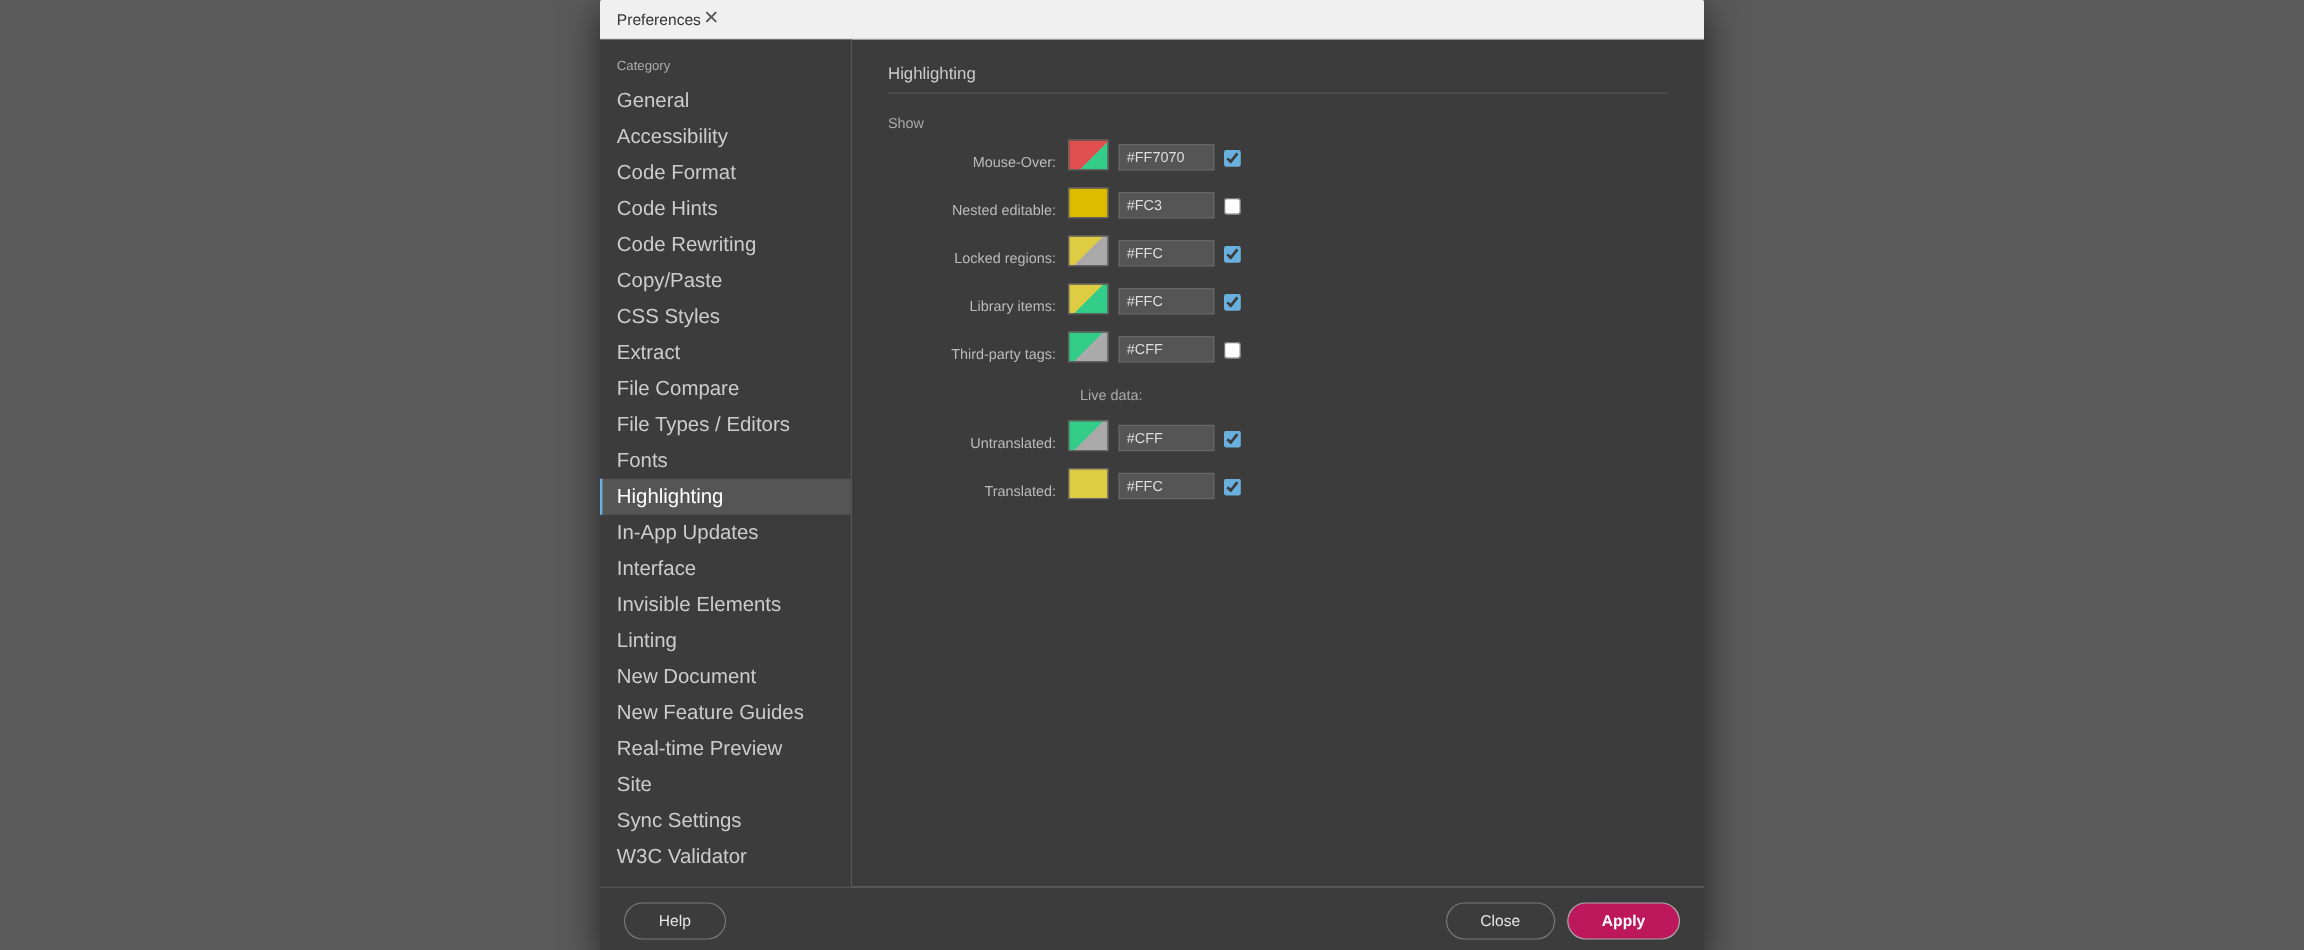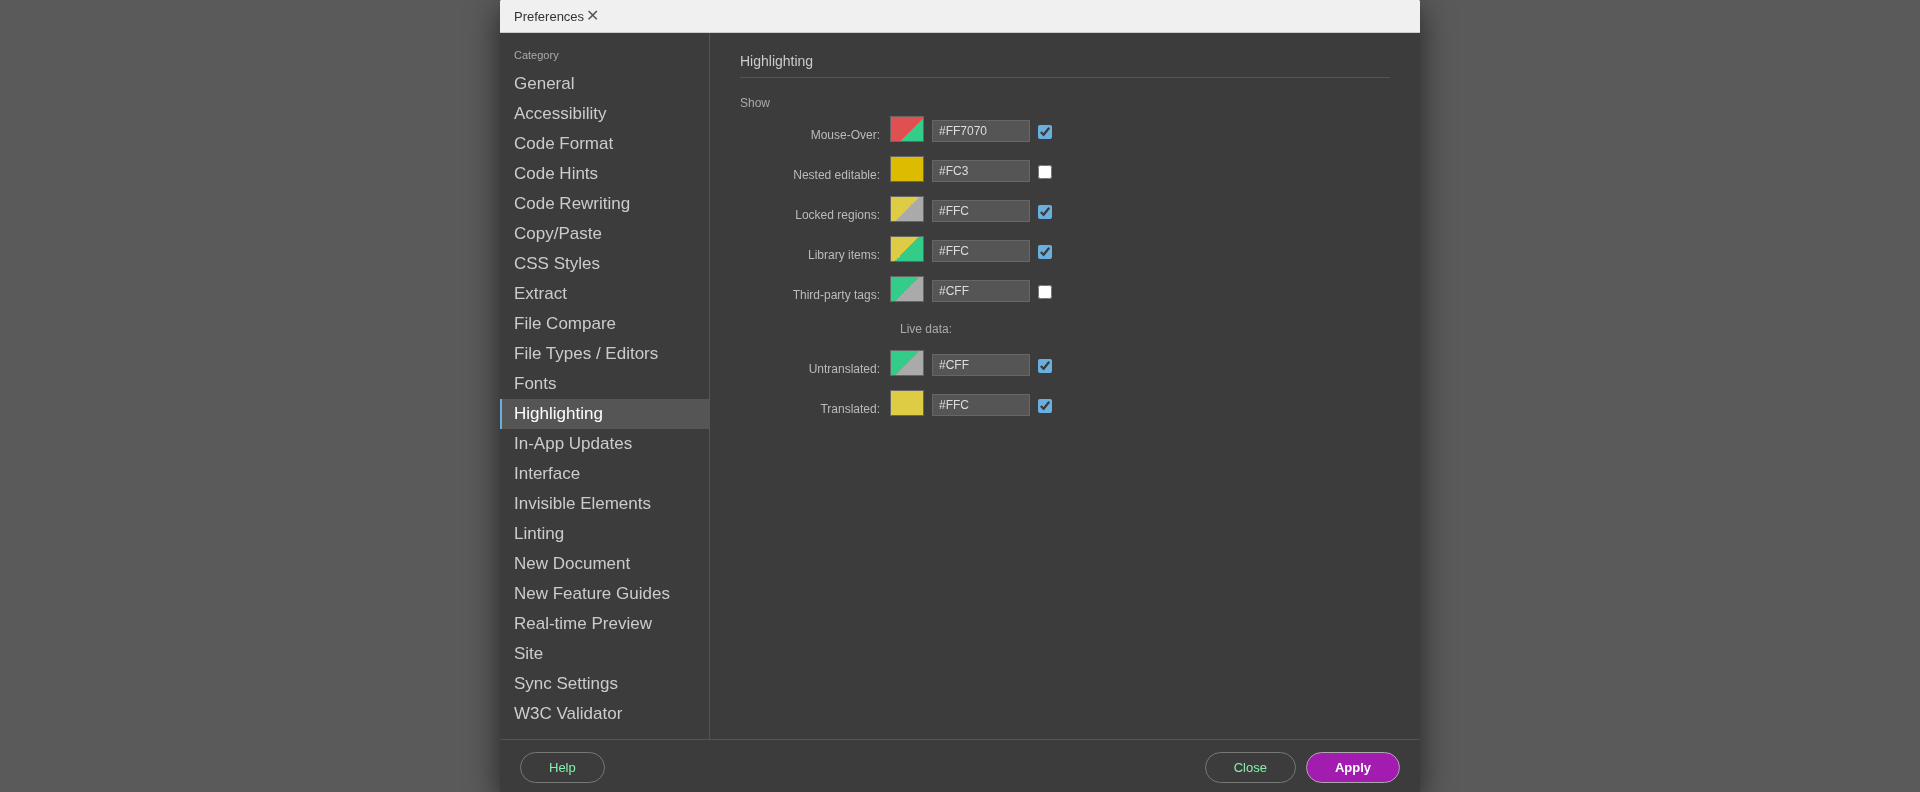--- a/index.html
+++ b/index.html
@@ -137,21 +137,21 @@
     .swatch-inner {
       width: 100%;
       height: 100%;
     }
     .color-input {
       background: #555;
       border: 1px solid #666;
       color: #ddd;
       font-size: 12px;
       padding: 3px 6px;
-      width: 98px;
+      width: 80px;
       outline: none;
     }
     .checkbox-cell {
       margin-left: 8px;
     }
     .checkbox-cell input[type="checkbox"] {
       width: 14px;
       height: 14px;
       cursor: pointer;
       accent-color: #6ab0de;
@@ -178,24 +178,24 @@
       gap: 10px;
     }
 
     .btn {
       padding: 7px 28px;
       border-radius: 20px;
       font-size: 13px;
       cursor: pointer;
       border: 1px solid #777;
       background: transparent;
-      color: #86efac;
+      color: #e5e5e5;
     }
     .btn-primary {
-      background: #a21caf;
+      background: #be185d;
       border: 1.5px solid #aaa;
       color: #fff;
       font-weight: bold;
     }
 
     
     .swatch-mouseover { background: linear-gradient(135deg, #e05050 60%, #3c8 40%); }
     .swatch-editable  { background: linear-gradient(135deg, #3c8 60%, #555 40%); }
     .swatch-nested    { background: #ddbb00; }
     .swatch-locked    { background: linear-gradient(135deg, #ddcc44 50%, #aaa 50%); }

